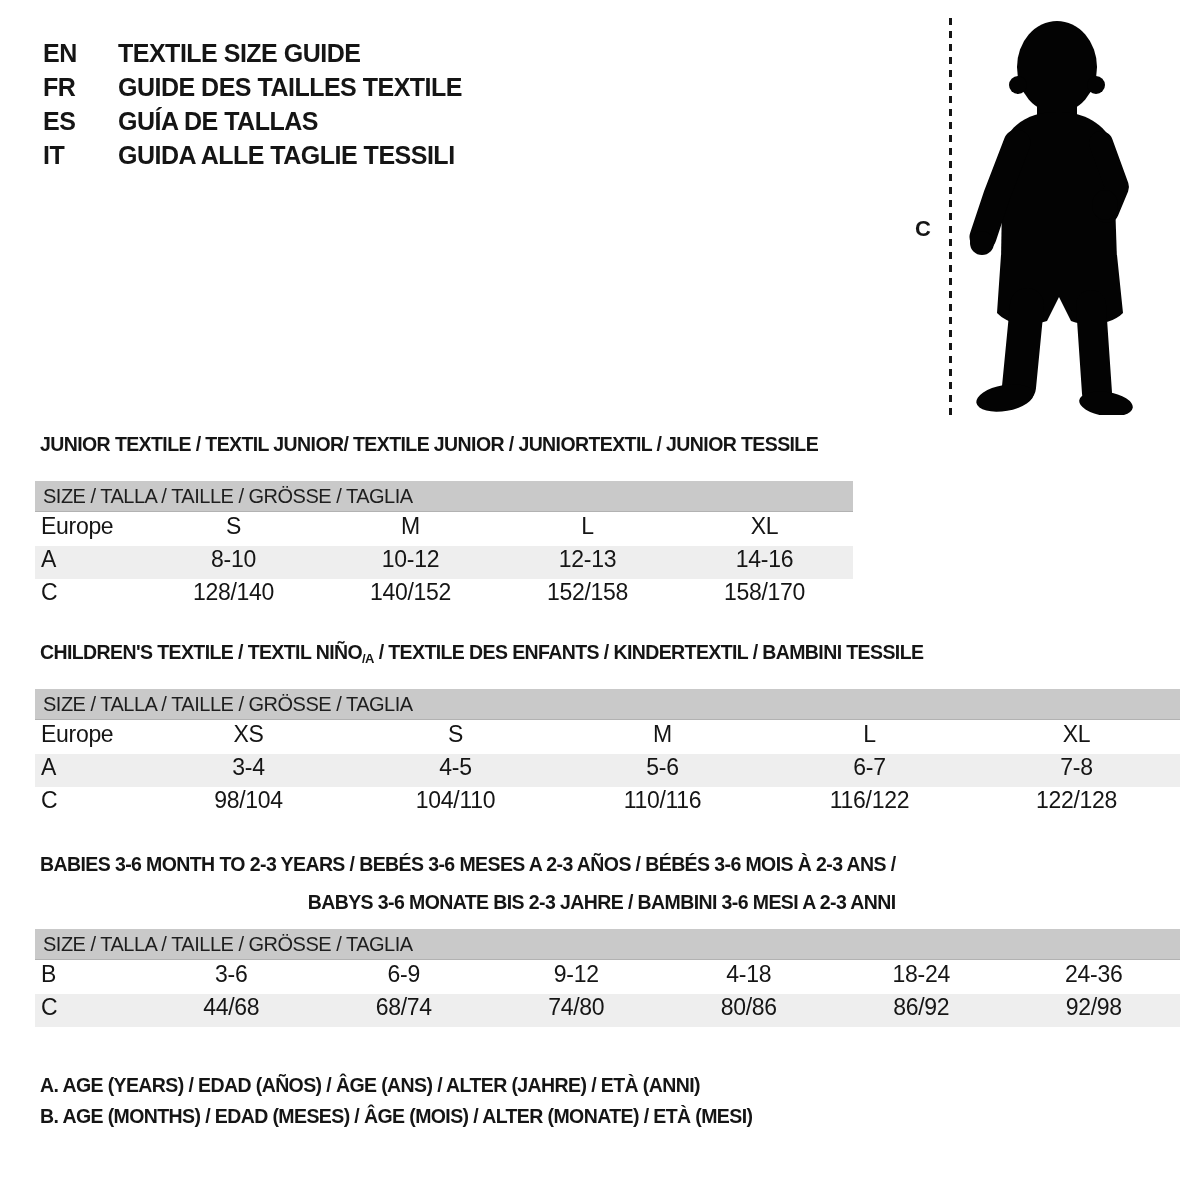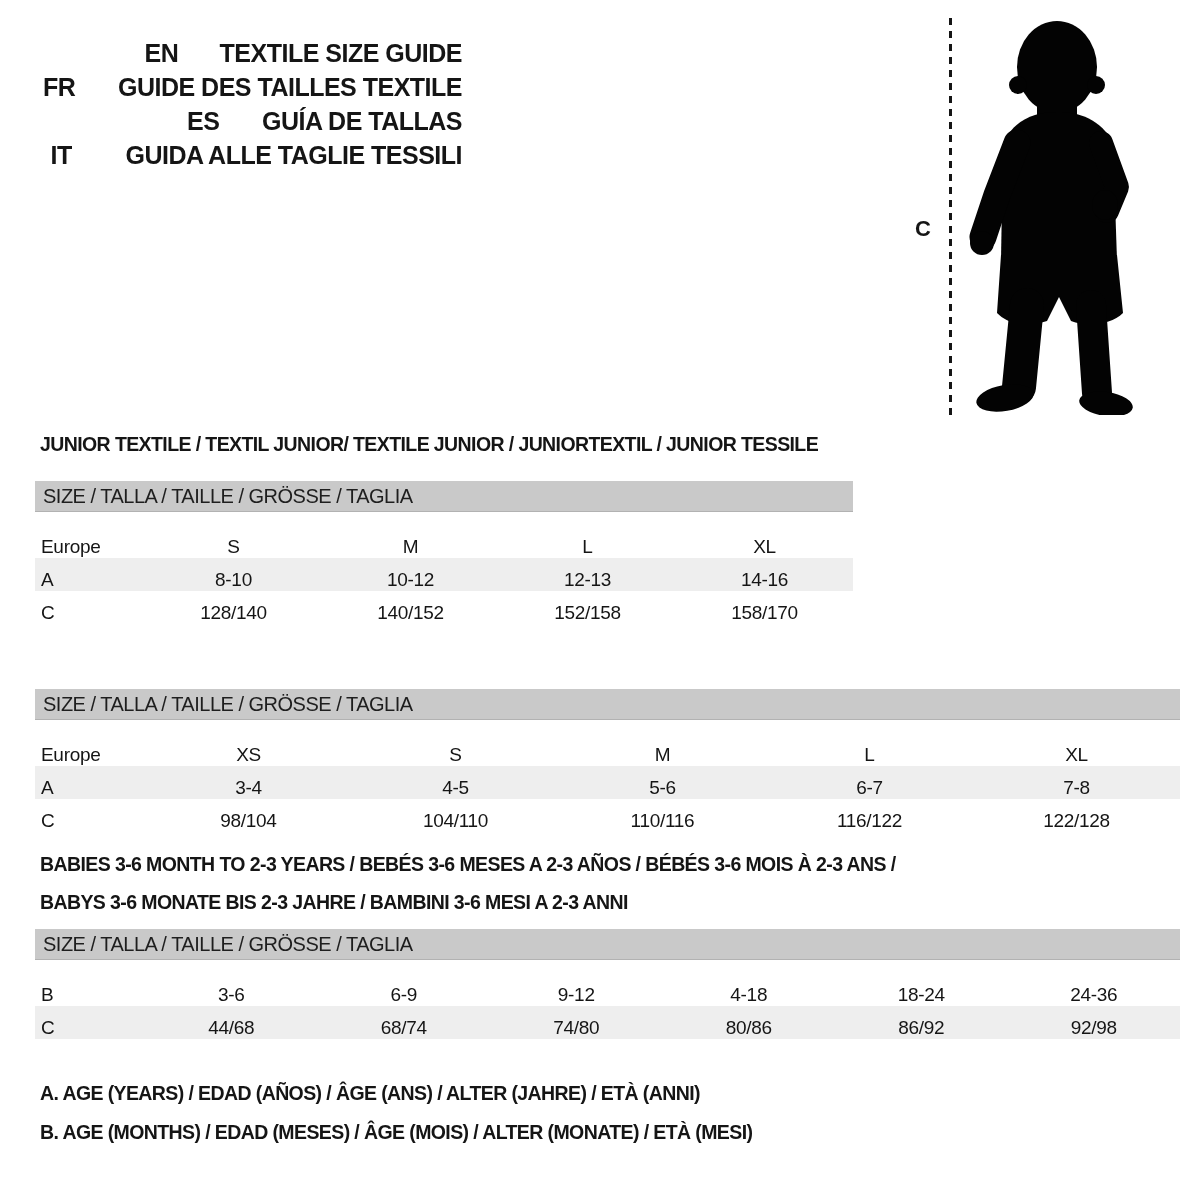--- a/index.html
+++ b/index.html
@@ -6,52 +6,52 @@
   .page{
     position:relative;
     width:1200px;height:1200px;
     background:#ffffff;
     font-family:"Liberation Sans","DejaVu Sans",sans-serif;
     color:#151515;
     overflow:hidden;
   }
   
   .lang-header{position:absolute;left:43px;top:36px;}
-  .lang-row{display:flex;height:34px;align-items:center;justify-content:flex-end;}
+  .lang-row{display:flex;height:34px;align-items:center;}
   .lang-code{width:75px;font-size:25px;font-weight:bold;letter-spacing:-0.5px;}
   .lang-label{font-size:25px;font-weight:bold;letter-spacing:-0.5px;white-space:nowrap;}
   
   .figure-svg{position:absolute;left:965px;top:15px;width:170px;height:400px;}
   .dashed-line{
     position:absolute;left:949px;top:18px;width:3px;height:398px;
     background:repeating-linear-gradient(to bottom,#151515 0 7px,transparent 7px 13px);
   }
   .c-label{position:absolute;left:915px;top:216px;font-size:22px;font-weight:bold;}
   
   .section-heading{
     position:absolute;left:40px;
     font-size:19.5px;font-weight:bold;letter-spacing:-0.6px;white-space:nowrap;
   }
   .sub-part{font-size:13px;vertical-align:-4px;font-weight:bold;}
-  .heading-2line{line-height:38px;}
+  .heading-2line{line-height:38px;text-align:right;}
   
   .size-table{position:absolute;left:35px;}
   .size-bar{
     height:30px;line-height:30px;background:#c9c9c9;
     border-bottom:1px solid #b2b2b2;
     padding-left:8px;font-size:20px;letter-spacing:-0.5px;
-    margin-bottom:13px;color:#1e1e1e;white-space:nowrap;
+    margin-bottom:1px;color:#1e1e1e;white-space:nowrap;
   }
-  .t-row{display:flex;height:33px;align-items:flex-end;font-size:19px;letter-spacing:-0.3px;}
+  .t-row{display:flex;height:33px;align-items:flex-start;font-size:23px;letter-spacing:-0.3px;}
   .t-row.shaded{background:#eeeeee;}
   .row-label{width:110px;padding-left:6px;box-sizing:border-box;}
   .cell{flex:1;text-align:center;}
   
   .legend{position:absolute;left:40px;top:1070px;line-height:31px;}
-  .legend-line{font-size:19.5px;font-weight:bold;letter-spacing:-0.6px;white-space:nowrap;margin-top:8px;}
+  .legend-line{font-size:19.5px;font-weight:bold;letter-spacing:-0.6px;white-space:nowrap;}
 </style>
 </head>
 <body>
 
 <div class="page">
 
   <div class="lang-header">
     <div class="lang-row">
       <span class="lang-code">EN</span>
       <span class="lang-label">TEXTILE SIZE GUIDE</span>
@@ -110,20 +110,21 @@
     </div>
     <div class="t-row">
       <span class="row-label">C</span>
       <span class="cell">128/140</span>
       <span class="cell">140/152</span>
       <span class="cell">152/158</span>
       <span class="cell">158/170</span>
     </div>
   </div>
 
+  <div class="section-heading" style="top:641px;"><span>CHILDREN'S TEXTILE / TEXTIL NIÑO</span><span class="sub-part">/A</span><span> / TEXTILE DES ENFANTS / KINDERTEXTIL / BAMBINI TESSILE</span></div>
   <div class="size-table" style="top:689px;width:1145px;">
     <div class="size-bar">SIZE / TALLA / TAILLE / GRÖSSE / TAGLIA</div>
     <div class="t-row">
       <span class="row-label">Europe</span>
       <span class="cell">XS</span>
       <span class="cell">S</span>
       <span class="cell">M</span>
       <span class="cell">L</span>
       <span class="cell">XL</span>
     </div>

